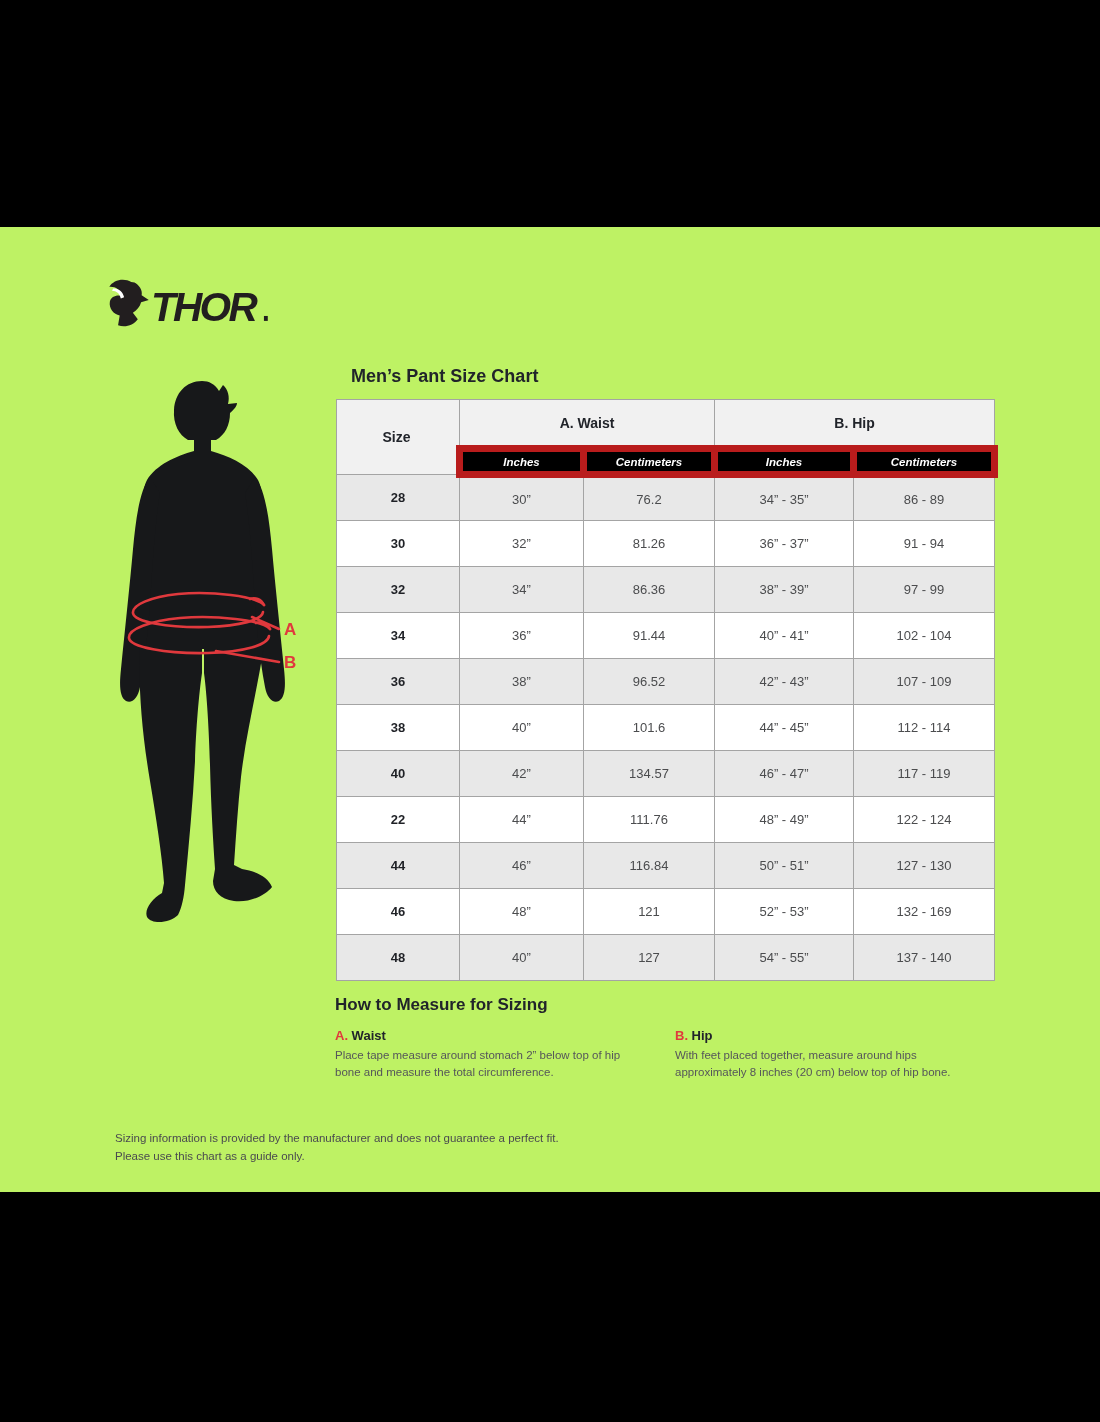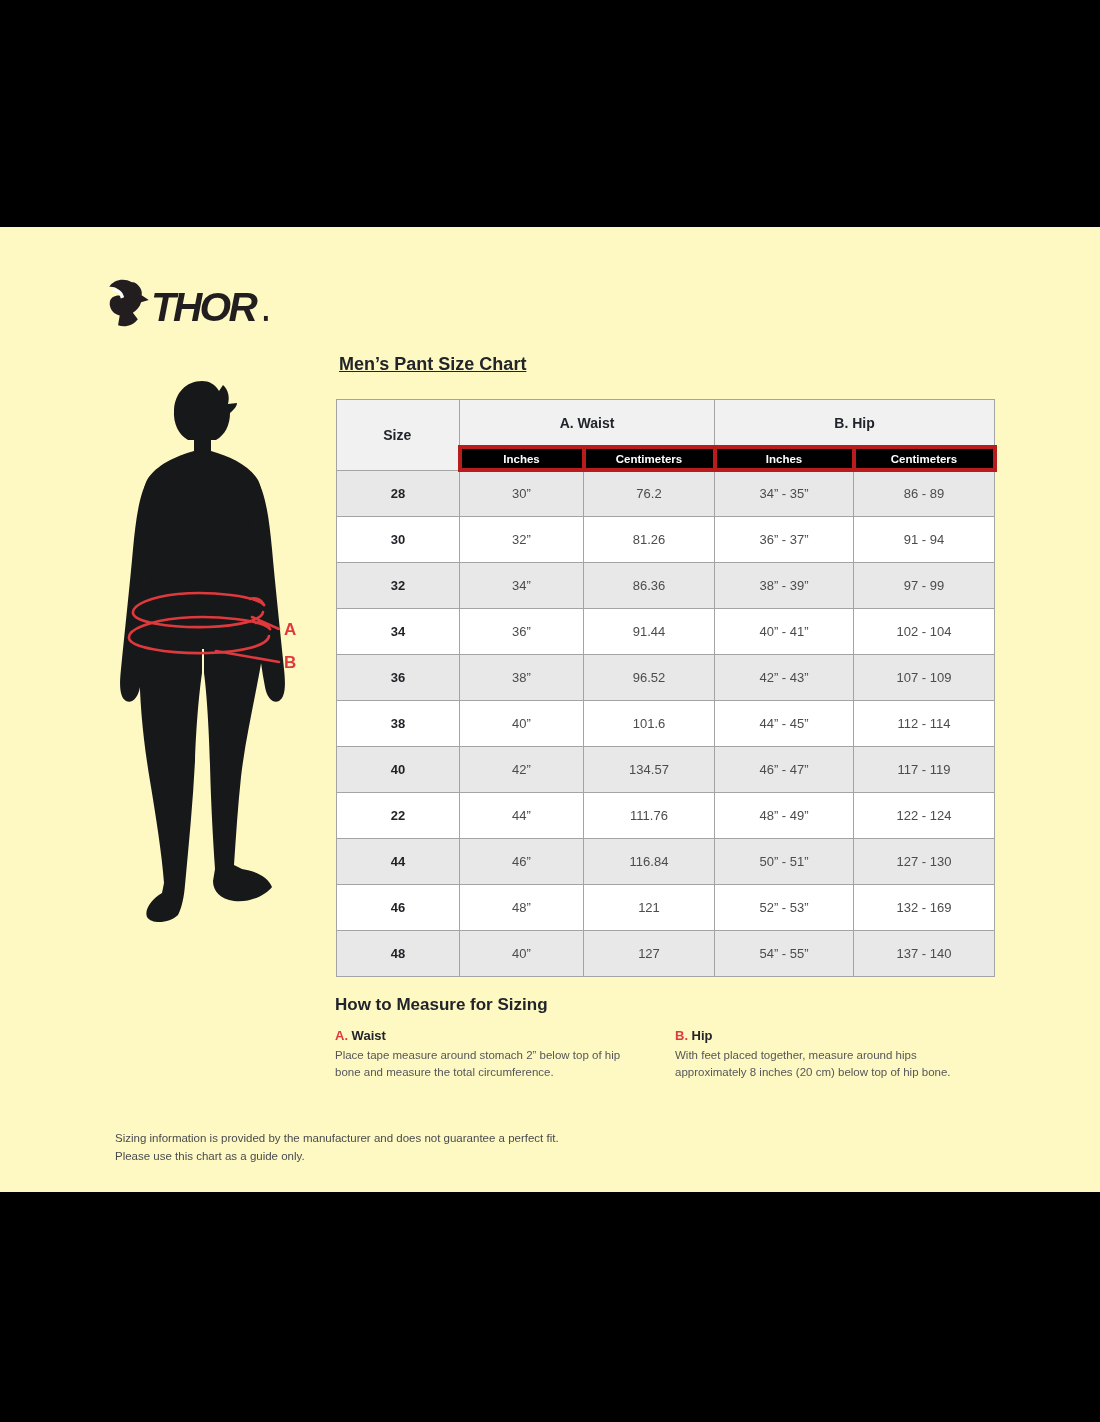--- a/index.html
+++ b/index.html
@@ -2,36 +2,36 @@
 <html><head>
 <meta charset="utf-8">
 <style>
   html,body{margin:0;padding:0;background:#000;}
   body{width:1100px;height:1422px;position:relative;overflow:hidden;
        font-family:"Liberation Sans", sans-serif;}
   .page{position:absolute;inset:0;}
   .bar{position:absolute;left:0;width:1100px;background:#000;}
   .bar.top{top:0;height:227px;}
   .bar.bottom{top:1192px;height:230px;}
-  .sheet{position:absolute;left:0;top:227px;width:1100px;height:965px;background:#fef9c3;}
+  .sheet{position:absolute;left:0;top:227px;width:1100px;height:965px;background:#bef264;}
 
   .logo{position:absolute;left:106px;top:48px;width:170px;height:60px;}
 
   .figure{position:absolute;left:116px;top:150px;}
 
-  .title{position:absolute;left:335px;top:123px;margin:4px;
-         font-size:18px;font-weight:bold;color:#21242a;letter-spacing:0;text-decoration:underline;}
+  .title{position:absolute;left:335px;top:123px;margin:16px;
+         font-size:18px;font-weight:bold;color:#21242a;letter-spacing:0;}
 
   .size-table{position:absolute;left:336px;top:164px;width:658px;
               border-collapse:collapse;table-layout:fixed;margin-top:8px;}
   .size-table th,.size-table td{border:1px solid #a4a4a4;text-align:center;vertical-align:middle;padding:0;}
   .size-table thead tr.groups th{background:#f1f1f1;height:45px;
        font-size:14px;font-weight:bold;color:#21242a;}
   .size-table thead tr.units th{background:#000;color:#fff;height:19px;
-       font-size:11.5px;font-weight:bold;border:4px solid #b91c1c;}
+       font-size:11.5px;font-weight:bold;border:7px solid #b91c1c;font-style:italic;}
   .size-table tbody tr{height:46px;background:#ffffff;}
   .size-table tbody tr:nth-child(odd){background:#e8e8e8;}
   .size-table tbody td{font-size:13px;color:#4b4c4e;}
   .size-table tbody td.c-size{font-weight:bold;color:#1f2126;}
 
   .howto-heading{position:absolute;left:335px;top:768px;margin:0;
         font-size:17px;font-weight:bold;color:#21242a;}
   .howto-cols{position:absolute;left:335px;top:801px;width:680px;display:flex;}
   .howto-item{width:315px;margin-right:32px;}
   .howto-item h3{margin:0 0 4px 0;font-size:13px;font-weight:bold;color:#21242a;}

